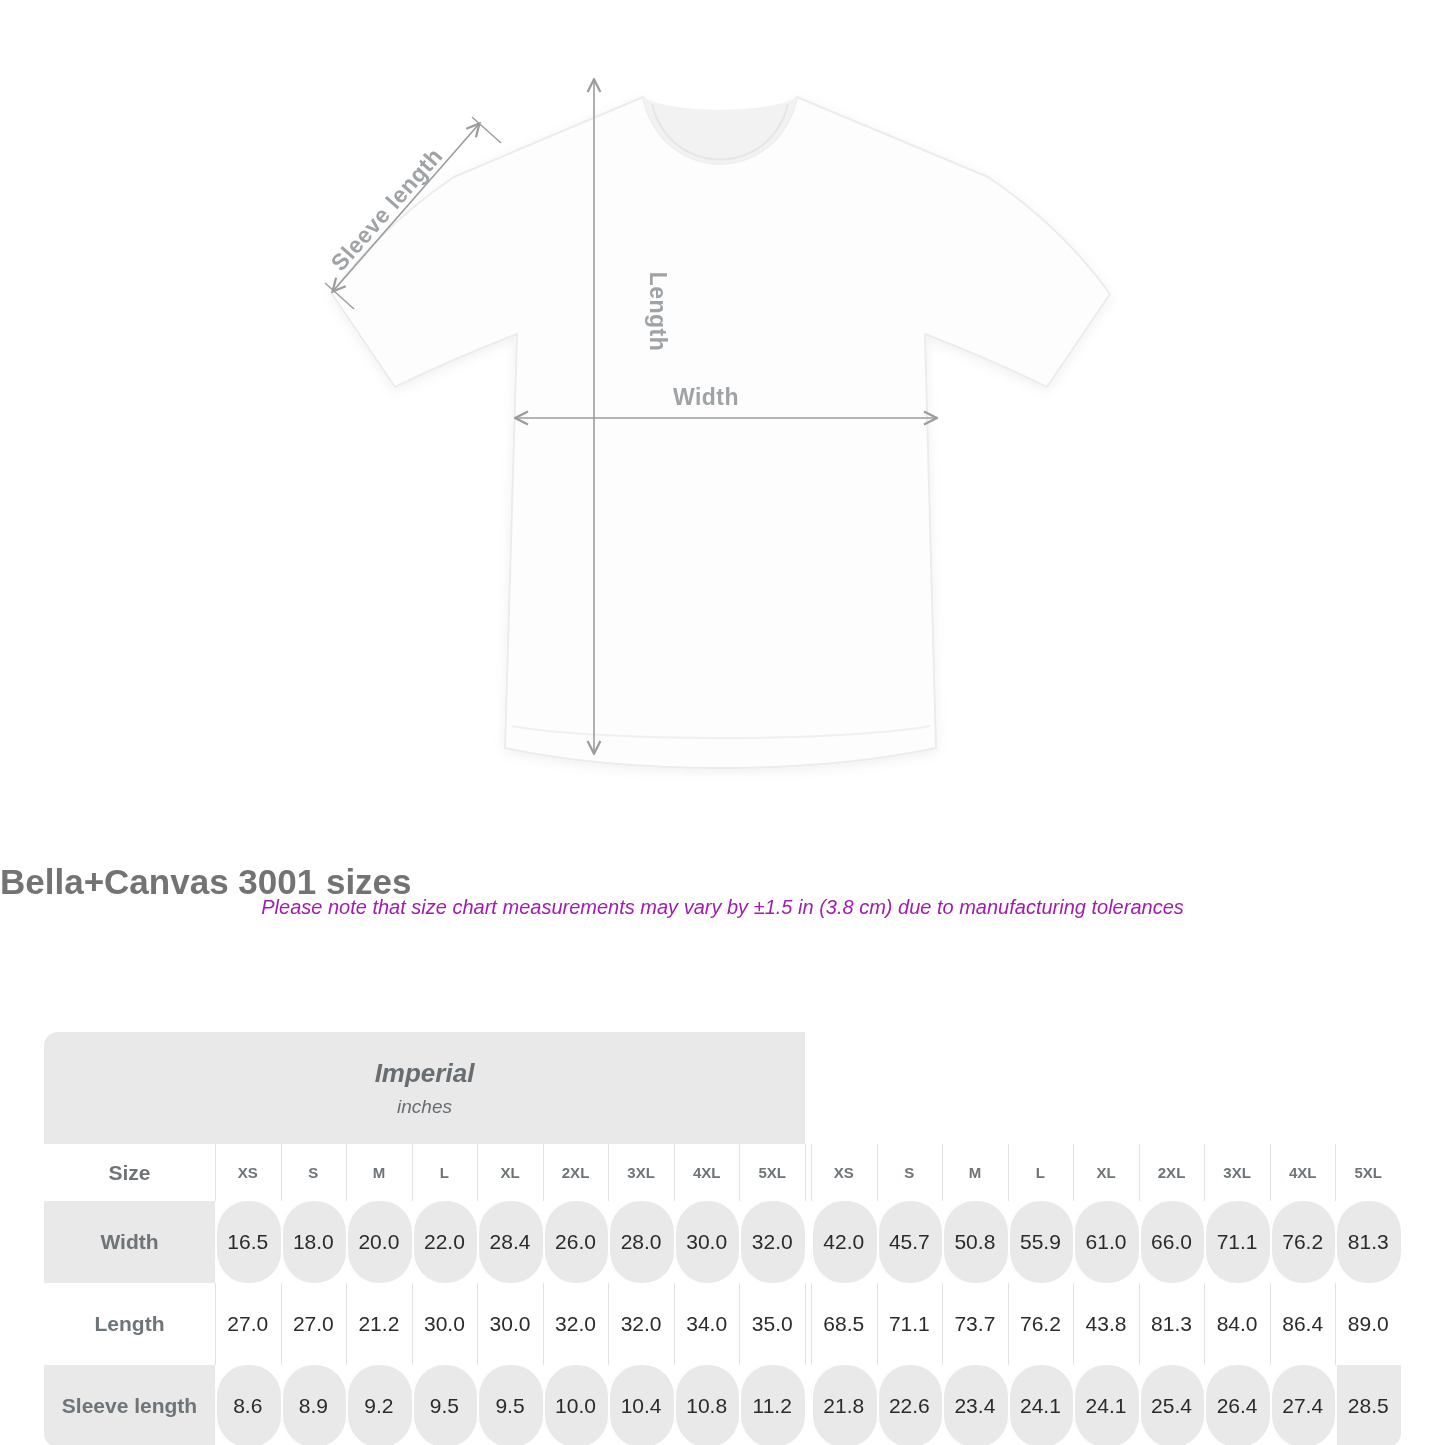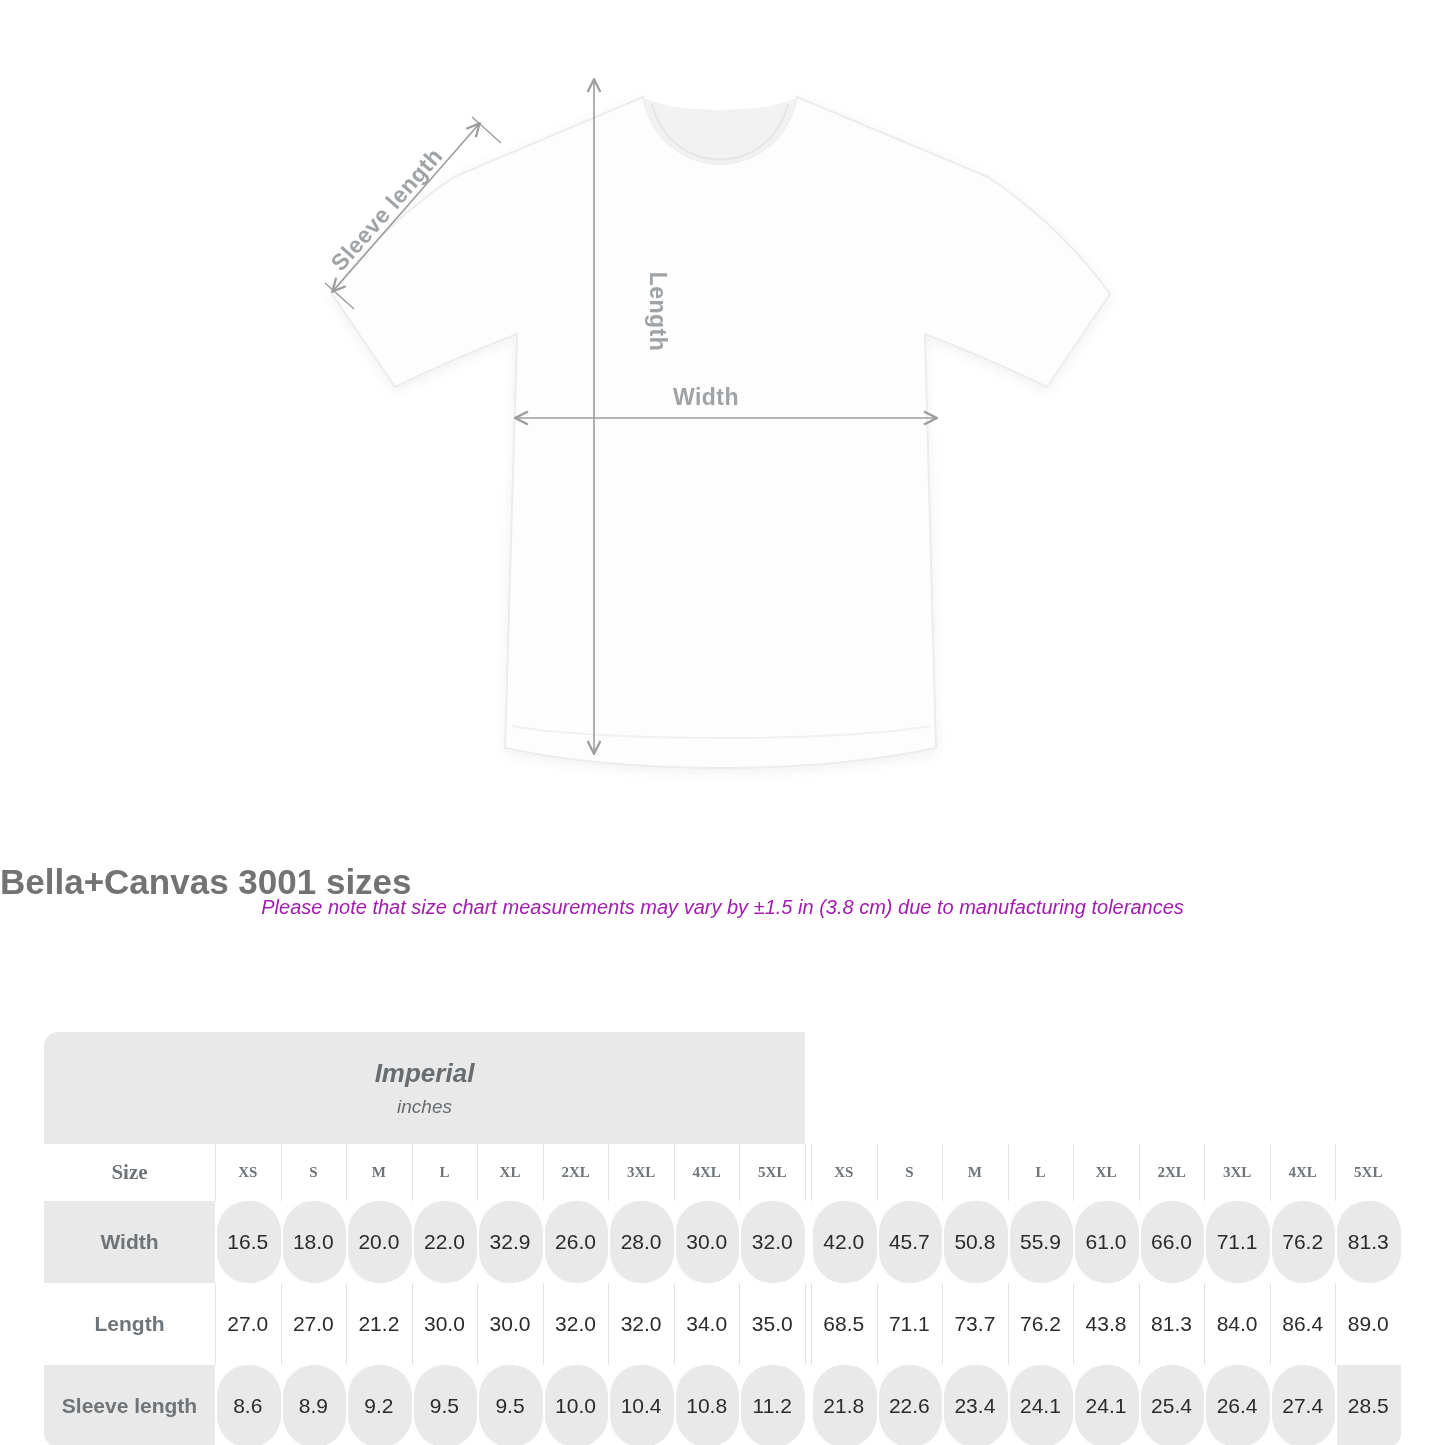--- a/index.html
+++ b/index.html
@@ -34,21 +34,21 @@
   }
   .band-row{height:112px;}
   .band{
     background:#e9e9e9;display:flex;flex-direction:column;align-items:center;justify-content:center;
     color:#686d71;
   }
   .band.imperial{grid-column:1 / 11;border-radius:14px 0 0 0;}
   .band.metric{grid-column:12 / 21;border-radius:0 14px 0 0;}
   .band-title{font-size:26px;font-weight:bold;font-style:italic;}
   .band-unit{font-size:19px;font-style:italic;margin-top:7px;text-align:center;}
-  .header-row{height:57px;font-family:Liberation Serif, serif;}
+  .header-row{height:57px;}
   .data-row{height:82px;}
   .tcell{
     display:flex;align-items:center;justify-content:center;
     font-size:21px;color:#2b2b2b;background:#ffffff;
   }
   .r-gray .tcell{background:#e9e9e9;}
   .r-white .sep{box-shadow:inset 1px 0 0 #e3e3e3;}
   .r-gray .sep{box-shadow:inset 2px 0 0 #ffffff;border-radius:31px;}
   .tcell.spacer{background:#ffffff !important;box-shadow:none;}
   .r-white .tcell.spacer{box-shadow:inset 1px 0 0 #e3e3e3;}
@@ -140,21 +140,21 @@
           <div class="tcell head-cell sep">3XL</div>
           <div class="tcell head-cell sep">4XL</div>
           <div class="tcell head-cell sep">5XL</div>
         </div>
         <div class="trow data-row r-gray">
           <div class="tcell label-cell">Width</div>
           <div class="tcell sep">16.5</div>
           <div class="tcell sep">18.0</div>
           <div class="tcell sep">20.0</div>
           <div class="tcell sep">22.0</div>
-          <div class="tcell sep">32.9</div>
+          <div class="tcell sep">28.4</div>
           <div class="tcell sep">26.0</div>
           <div class="tcell sep">28.0</div>
           <div class="tcell sep">30.0</div>
           <div class="tcell sep">32.0</div>
           <div class="tcell spacer"></div>
           <div class="tcell sep">42.0</div>
           <div class="tcell sep">45.7</div>
           <div class="tcell sep">50.8</div>
           <div class="tcell sep">55.9</div>
           <div class="tcell sep">61.0</div>

